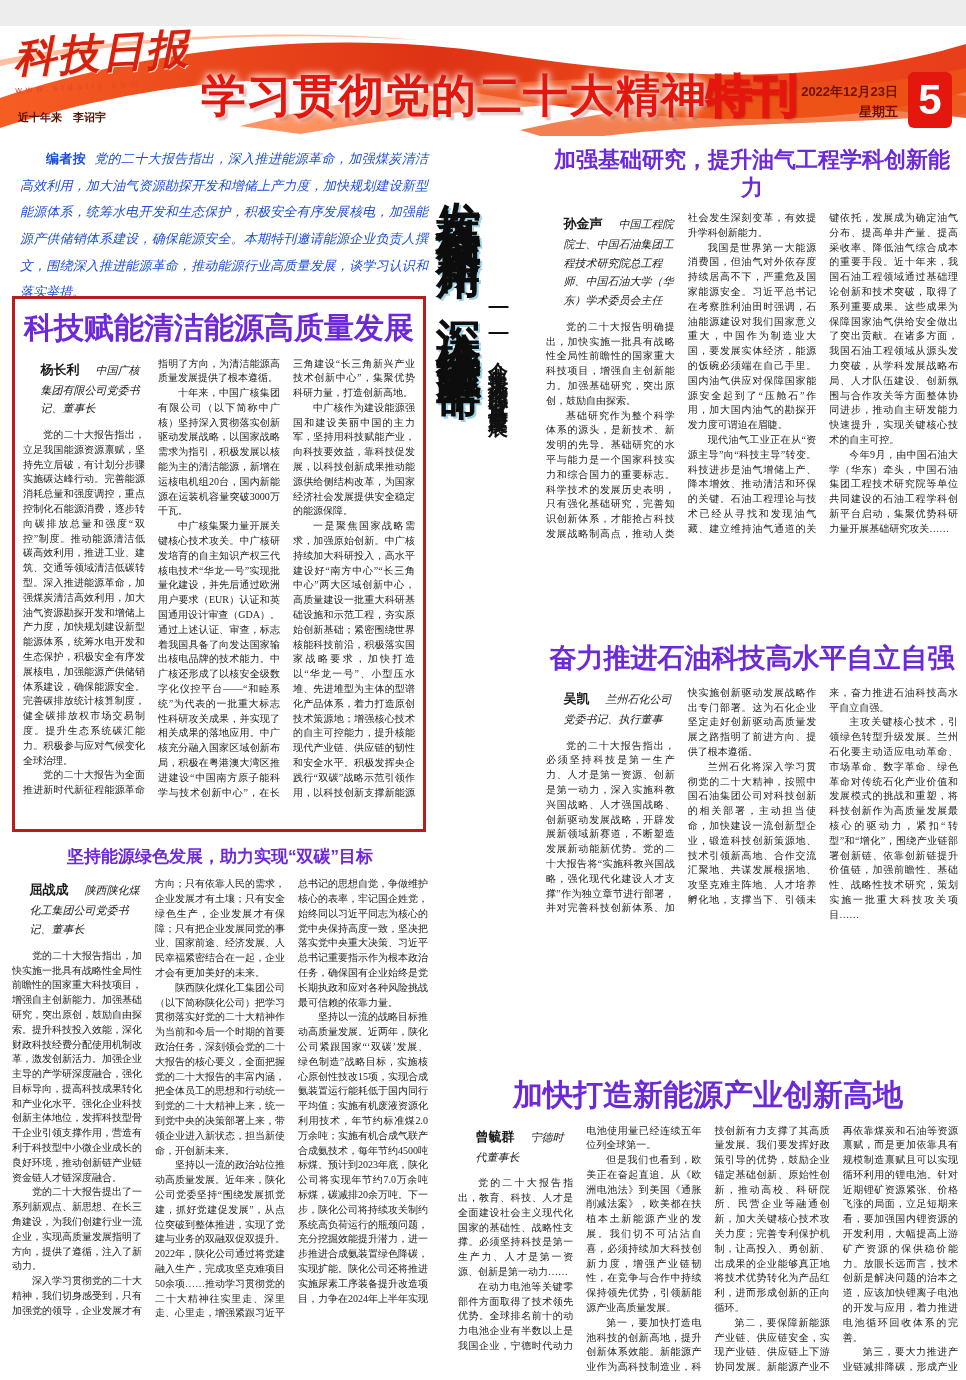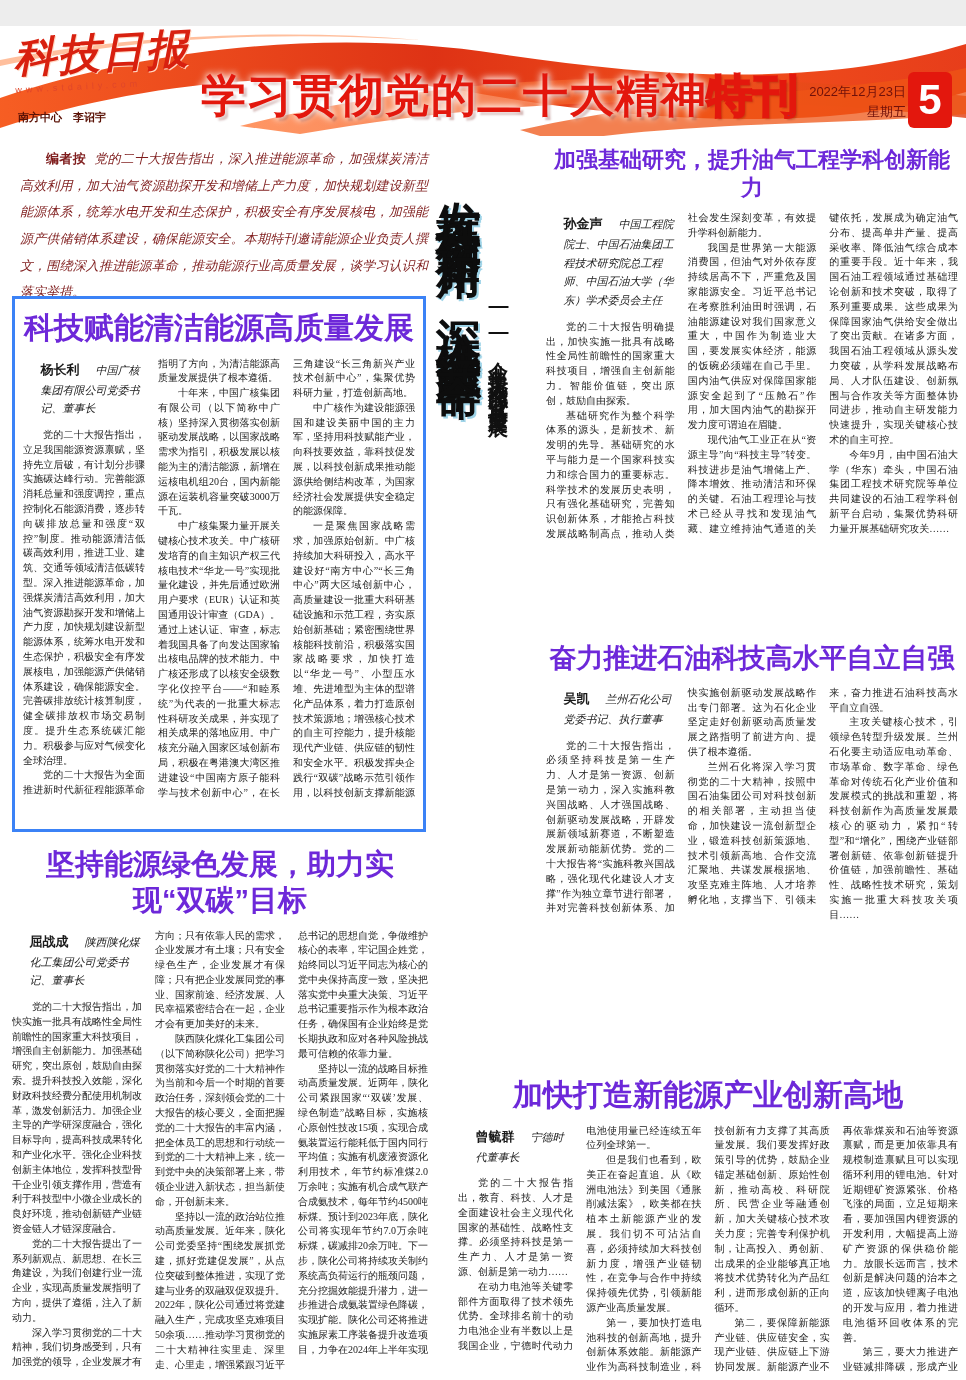--- a/index.html
+++ b/index.html
@@ -15,47 +15,47 @@
             text-shadow:1px 1px 0 #ffd9c4;}
   .logo .web{font-family:"Liberation Sans","DejaVu Sans",sans-serif;font-size:9px;color:#e0472a;
              letter-spacing:4px;margin-top:6px;}
   .editorline{position:absolute;left:18px;top:84px;font-family:"Liberation Sans","DejaVu Sans",sans-serif;
               font-size:11px;font-weight:bold;color:#5a1206;}
   .banner{position:absolute;left:200px;top:40px;width:600px;text-align:center;
           font-family:"Liberation Sans","DejaVu Sans",sans-serif;font-weight:900;
           font-size:45px;letter-spacing:1px;color:#e3170d;white-space:nowrap;
           text-shadow:0 0 6px #fff,0 0 10px #fff,3px 3px 2px rgba(110,10,0,.35);}
   .banner .suffix{color:#1d4ed8;-webkit-text-stroke:2px #e3170d;text-shadow:2px 2px 2px rgba(110,10,0,.3);}
-  .dateblock{position:absolute;right:60px;top:56px;text-align:right;
-             font-family:"Liberation Sans","DejaVu Sans",sans-serif;font-weight:normal;
+  .dateblock{position:absolute;right:68px;top:56px;text-align:right;
+             font-family:"Liberation Sans","DejaVu Sans",sans-serif;font-weight:bold;
              font-size:13px;color:#70100a;line-height:1.5;}
   .pagenum{position:absolute;right:14px;top:46px;width:44px;height:56px;background:#e3170d;
            border-radius:6px;color:#fff;font-family:"Liberation Sans","DejaVu Sans",sans-serif;
            font-weight:900;font-size:42px;line-height:56px;text-align:center;}
   
   .note{position:absolute;left:20px;top:146px;width:408px;height:146px;
-        font-style:italic;font-size:13px;line-height:2.05;text-align:justify;color:#7f1d1d;}
+        font-style:italic;font-size:13px;line-height:2.05;text-align:justify;color:#1d4ed8;}
   .note .lbl{font-weight:bold;font-style:normal;margin-right:8px;}
   .note p{margin:0;text-indent:2em;}
   
   .art{position:absolute;}
   .art-title{font-family:"Liberation Sans","DejaVu Sans",sans-serif;font-weight:900;color:#6d28d9;
              text-align:center;margin:0;line-height:1.25;letter-spacing:0;}
   .art-body{column-gap:13px;overflow:hidden;margin-top:10px;}
   .para{margin:0;text-indent:2em;text-align:justify;font-size:10px;line-height:1.48;color:#222;}
   .author{font-style:italic;font-size:11px;line-height:1.7;margin:2px 0 10px 0;padding-left:1.6em;
           break-inside:avoid;}
   .author-name{font-style:normal;font-weight:bold;font-size:13px;margin-right:16px;}
   
-  .boxA{left:12px;top:296px;width:414px;height:536px;border:3px solid #3b82f6;box-sizing:border-box;
+  .boxA{left:12px;top:296px;width:414px;height:536px;border:3px solid #b91c1c;box-sizing:border-box;
         padding:10px 8px 6px 8px;}
   .boxA .art-title{font-size:30px;}
   .boxA .art-body{column-count:3;height:446px;}
   .artD{left:12px;top:846px;width:416px;height:528px;}
-  .artD .art-title{font-size:29px;}
+  .artD .art-title{font-size:17px;}
   .artD .art-body{column-count:3;height:452px;}
   .artB{left:546px;top:146px;width:412px;height:474px;}
   .artB .art-title{font-size:22px;}
   .artB .art-body{column-count:3;height:408px;}
   .artC{left:546px;top:642px;width:412px;height:430px;}
   .artC .art-title{font-size:27px;}
   .artC .art-body{column-count:3;height:356px;}
   .artE{left:458px;top:1076px;width:500px;height:302px;}
   .artE .art-title{font-size:30px;}
   .artE .art-body{column-count:4;height:252px;}
@@ -90,21 +90,21 @@
     </defs>
     <path d="M0,72 C150,22 330,2 500,28 C660,52 820,62 966,18 L966,66 C830,106 650,98 470,66 C310,40 150,54 0,102 Z" fill="url(#g1)" opacity="0.96"></path>
     <path d="M240,100 C430,52 650,36 966,70 L966,92 C700,62 480,76 300,108 Z" fill="url(#g2)" opacity="0.8"></path>
     <path d="M520,104 C700,64 850,68 966,42 L966,88 C840,100 700,94 560,116 Z" fill="#ef5516" opacity="0.75"></path>
     <path d="M0,40 C120,14 260,4 420,14 C280,2 120,10 0,34 Z" fill="#ff8a4d" opacity="0.55"></path>
   </svg>
   <div class="logo">
     <div class="nm">科技日报</div>
     <div class="web">www.stdaily.com</div>
   </div>
-  <div class="editorline">南方中心　李诏宇</div>
+  <div class="editorline">近十年来　李诏宇</div>
   <div class="banner"><span>学习贯彻党的二十大精神</span><span class="suffix">特刊</span></div>
   <div class="dateblock">
     <div>2022年12月23日</div>
     <div>星期五</div>
   </div>
   <div class="pagenum">5</div>
 </div>
 
 <div class="note">
   <p><span class="lbl">编者按</span><span>党的二十大报告指出，深入推进能源革命，加强煤炭清洁高效利用，加大油气资源勘探开发和增储上产力度，加快规划建设新型能源体系，统筹水电开发和生态保护，积极安全有序发展核电，加强能源产供储销体系建设，确保能源安全。本期特刊邀请能源企业负责人撰文，围绕深入推进能源革命，推动能源行业高质量发展，谈学习认识和落实举措。</span></p>
@@ -152,21 +152,21 @@
 </div>
 
 <section class="art artB">
   <h2 class="art-title">加强基础研究，提升油气工程学科创新能力</h2>
   <div class="art-body">
     <div class="author">
       <span class="author-name">孙金声</span><span class="author-aff">中国工程院院士、中国石油集团工程技术研究院总工程师、中国石油大学（华东）学术委员会主任</span>
     </div>
     <div>
 
-    <p class="para">党的二十大报告明确提出，加快实施一批具有战略性全局性前瞻性的国家重大科技项目，增强自主创新能力。智能价值链，突出原创，鼓励自由探索。</p>
+    <p class="para">党的二十大报告明确提出，加快实施一批具有战略性全局性前瞻性的国家重大科技项目，增强自主创新能力。加强基础研究，突出原创，鼓励自由探索。</p>
         <p class="para">基础研究作为整个科学体系的源头，是新技术、新发明的先导。基础研究的水平与能力是一个国家科技实力和综合国力的重要标志。科学技术的发展历史表明，只有强化基础研究，完善知识创新体系，才能抢占科技发展战略制高点，推动人类社会发生深刻变革，有效提升学科创新能力。</p>
         <p class="para">我国是世界第一大能源消费国，但油气对外依存度持续居高不下，严重危及国家能源安全。习近平总书记在考察胜利油田时强调，石油能源建设对我们国家意义重大，中国作为制造业大国，要发展实体经济，能源的饭碗必须端在自己手里。国内油气供应对保障国家能源安全起到了“压舱石”作用，加大国内油气的勘探开发力度可谓迫在眉睫。</p>
         <p class="para">现代油气工业正在从“资源主导”向“科技主导”转变。科技进步是油气增储上产、降本增效、推动清洁和环保的关键。石油工程理论与技术已经从寻找和发现油气藏、建立维持油气通道的关键依托，发展成为确定油气分布、提高单井产量、提高采收率、降低油气综合成本的重要手段。近十年来，我国石油工程领域通过基础理论创新和技术突破，取得了系列重要成果。这些成果为保障国家油气供给安全做出了突出贡献。在诸多方面，我国石油工程领域从源头发力突破，从学科发展战略布局、人才队伍建设、创新氛围与合作攻关等方面整体协同进步，推动自主研发能力快速提升，实现关键核心技术的自主可控。</p>
         <p class="para">今年9月，由中国石油大学（华东）牵头，中国石油集团工程技术研究院等单位共同建设的石油工程学科创新平台启动，集聚优势科研力量开展基础研究攻关……</p>
       </div>
   </div>
 </section>
 
 <section class="art artC">
   <h2 class="art-title">奋力推进石油科技高水平自立自强</h2>

